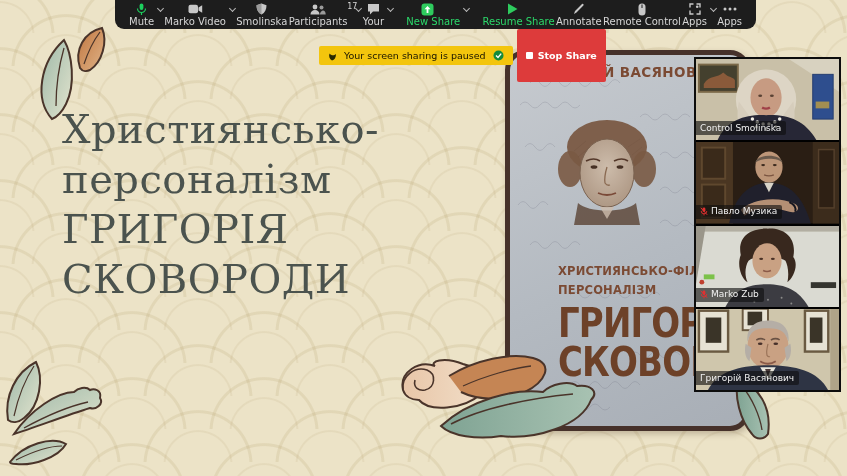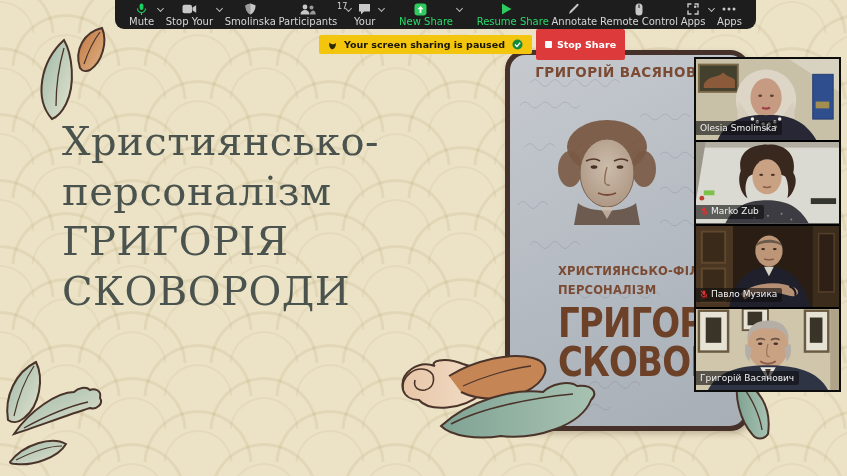--- a/index.html
+++ b/index.html
@@ -10,21 +10,21 @@
     background-image:
       radial-gradient(circle at 50% 104%, rgba(0,0,0,0) 51px, rgba(174,152,100,0.17) 52px, rgba(174,152,100,0.17) 54px, rgba(0,0,0,0) 55px),
       radial-gradient(circle at 50% 104%, rgba(0,0,0,0) 51px, rgba(174,152,100,0.17) 52px, rgba(174,152,100,0.17) 54px, rgba(0,0,0,0) 55px),
       radial-gradient(circle at 50% 104%, rgba(0,0,0,0) 32px, rgba(174,152,100,0.12) 33px, rgba(174,152,100,0.12) 34px, rgba(0,0,0,0) 35px),
       radial-gradient(circle at 50% 104%, rgba(0,0,0,0) 32px, rgba(174,152,100,0.12) 33px, rgba(174,152,100,0.12) 34px, rgba(0,0,0,0) 35px);
     background-size:132px 66px,132px 66px,132px 66px,132px 66px;
     background-position:0 0,66px 33px,0 0,66px 33px;
   }
   
   .slide-title{
-    position:absolute;left:62px;top:116px;width:380px;z-index:4;
+    position:absolute;left:62px;top:104px;width:380px;z-index:4;
     font-family:"DejaVu Serif","Liberation Serif",serif;
     font-size:40px;line-height:50px;color:#4b534e;letter-spacing:0.5px;
   }
   
   .book{
     position:absolute;left:505px;top:50px;width:245px;height:381px;z-index:5;
     background:linear-gradient(155deg,#c6cacf 0%,#b4bac1 55%,#a8aeb6 100%);
     border:5px solid #46312a;border-radius:20px;box-sizing:border-box;
     box-shadow:2px 3px 6px rgba(60,40,20,0.25);
   }
@@ -50,25 +50,25 @@
   .tb-item.has-chev{margin-right:9px;}
   .tb-icon{height:13px;display:flex;align-items:center;}
   .tb-label{font-size:10px;margin-top:1px;white-space:nowrap;line-height:1;}
   .tb-label.green{color:#2bd96a;margin-left:12px;}
   .chev{position:absolute;top:3px;right:-9px;width:4px;height:4px;border-right:1.2px solid #b8b8b8;border-bottom:1.2px solid #b8b8b8;transform:rotate(45deg);}
   .pcount{position:absolute;top:0;right:-2px;font-size:8px;color:#d6d6d6;line-height:1;}
   
   .banner-wrap{position:absolute;left:319px;top:29px;z-index:29;display:flex;gap:4px;align-items:center;}
   .banner{
     background:#f3c50d;height:19px;display:flex;align-items:center;gap:7px;
-    padding:0 9px;border-radius:2px;color:#171400;font-weight:bold;font-size:9.5px;white-space:nowrap;
+    padding:0 9px;border-radius:2px;color:#171400;font-weight:normal;font-size:9.5px;white-space:nowrap;
   }
   .stop-share{
     background:#dd3b3b;height:23px;display:flex;align-items:center;gap:5px;
-    padding:4px 9px;border-radius:2px;color:#fff;font-weight:bold;font-size:9.5px;white-space:nowrap;cursor:pointer;
+    padding:15px 9px;border-radius:2px;color:#fff;font-weight:bold;font-size:9.5px;white-space:nowrap;cursor:pointer;
   }
   .stop-square{width:7px;height:7px;background:#fff;border-radius:1px;}
   
   .vpanel{
     position:absolute;left:694px;top:57px;width:147px;height:335px;z-index:20;
     background:#000;border:2px solid #0d0d0d;box-sizing:border-box;
     display:flex;flex-direction:column;
   }
   .vtile{position:relative;flex:1;overflow:hidden;border-bottom:2px solid #000;cursor:pointer;}
   .vtile:last-child{border-bottom:none;}
@@ -218,21 +218,50 @@
             <circle cx="69" cy="67" r="1.8"></circle>
           <circle cx="75" cy="67" r="1.8"></circle>
             <circle cx="81" cy="65" r="1.8"></circle>
             <circle cx="86" cy="62" r="1.8"></circle>
           <circle cx="62" cy="70" r="1.6"></circle>
             <circle cx="72" cy="72" r="1.6"></circle>
             <circle cx="82" cy="70" r="1.6"></circle>
         </g>
       </svg>
       <div class="vname">
-        <span>Olesia Smolinska</span>
+        <span>Control Smolinska</span>
+      </div>
+    </div>
+
+    <div class="vtile">
+      <svg viewBox="0 0 147 84" preserveAspectRatio="xMidYMid slice">
+        <rect width="147" height="84" fill="#2a1e14"></rect>
+        <rect x="0" y="0" width="38" height="84" fill="#4a3622"></rect>
+        <rect x="6" y="6" width="24" height="32" fill="#3a2a1a" stroke="#5f482e" stroke-width="2"></rect>
+        <rect x="6" y="44" width="24" height="34" fill="#3a2a1a" stroke="#5f482e" stroke-width="2"></rect>
+        <rect x="120" y="0" width="27" height="84" fill="#3c2c1c"></rect>
+        <rect x="126" y="8" width="16" height="60" fill="#2e2014" stroke="#55402c" stroke-width="1.5"></rect>
+        <ellipse cx="75" cy="26" rx="14" ry="16" fill="#bd9678"></ellipse>
+        <path d="M61,22 C62,12 88,12 89,22 C86,16 64,16 61,22 Z" fill="#6a5a4c"></path>
+        <ellipse cx="69" cy="24" rx="2" ry="1.1" fill="#3c2a1e"></ellipse>
+        <ellipse cx="81" cy="24" rx="2" ry="1.1" fill="#3c2a1e"></ellipse>
+        <path d="M70,34 q5,2 10,0" stroke="#7a5440" stroke-width="1.4" fill="none"></path>
+        <path d="M34,84 C40,54 56,42 75,42 C96,42 110,56 118,84 Z" fill="#20202c"></path>
+        <path d="M70,42 L75,52 L80,42 Z" fill="#d8d4c8"></path>
+        <path d="M46,70 C58,58 86,56 102,64 C108,68 104,74 96,72 C80,66 58,68 50,76 Z" fill="#bd9678" opacity="0.95"></path>
+        <path d="M96,62 q8,4 6,10" stroke="#14141e" stroke-width="2" fill="none"></path>
+      </svg>
+      <div class="vname">
+        <svg width="8" height="9" viewBox="0 0 8 9">
+          <rect x="2.6" y="0.5" width="2.8" height="4.5" rx="1.4" fill="#e03030"></rect>
+          <path d="M1.2,4 a2.8,2.8 0 0 0 5.6,0" fill="none" stroke="#e03030" stroke-width="0.9"></path>
+          <line x1="4" y1="6.8" x2="4" y2="8.5" stroke="#e03030" stroke-width="0.9"></line>
+          <line x1="0.8" y1="0.8" x2="7.2" y2="7.8" stroke="#e03030" stroke-width="1"></line>
+        </svg>
+        <span>Павло Музика</span>
       </div>
     </div>
 
     <div class="vtile">
       <svg viewBox="0 0 147 84" preserveAspectRatio="xMidYMid slice">
         <rect width="147" height="84" fill="#dadad2"></rect>
         <rect width="147" height="6" fill="#b2aea2"></rect>
         <polygon points="0,0 10,0 0,60" fill="#9a968a"></polygon>
         <rect x="118" y="58" width="26" height="6" fill="#35352f"></rect>
         <rect x="8" y="50" width="11" height="5" fill="#7cc24a"></rect>
@@ -252,49 +281,20 @@
         </g>
       </svg>
       <div class="vname">
         <svg width="8" height="9" viewBox="0 0 8 9">
           <rect x="2.6" y="0.5" width="2.8" height="4.5" rx="1.4" fill="#e03030"></rect>
           <path d="M1.2,4 a2.8,2.8 0 0 0 5.6,0" fill="none" stroke="#e03030" stroke-width="0.9"></path>
           <line x1="4" y1="6.8" x2="4" y2="8.5" stroke="#e03030" stroke-width="0.9"></line>
           <line x1="0.8" y1="0.8" x2="7.2" y2="7.8" stroke="#e03030" stroke-width="1"></line>
         </svg>
         <span>Marko Zub</span>
-      </div>
-    </div>
-
-    <div class="vtile">
-      <svg viewBox="0 0 147 84" preserveAspectRatio="xMidYMid slice">
-        <rect width="147" height="84" fill="#2a1e14"></rect>
-        <rect x="0" y="0" width="38" height="84" fill="#4a3622"></rect>
-        <rect x="6" y="6" width="24" height="32" fill="#3a2a1a" stroke="#5f482e" stroke-width="2"></rect>
-        <rect x="6" y="44" width="24" height="34" fill="#3a2a1a" stroke="#5f482e" stroke-width="2"></rect>
-        <rect x="120" y="0" width="27" height="84" fill="#3c2c1c"></rect>
-        <rect x="126" y="8" width="16" height="60" fill="#2e2014" stroke="#55402c" stroke-width="1.5"></rect>
-        <ellipse cx="75" cy="26" rx="14" ry="16" fill="#bd9678"></ellipse>
-        <path d="M61,22 C62,12 88,12 89,22 C86,16 64,16 61,22 Z" fill="#6a5a4c"></path>
-        <ellipse cx="69" cy="24" rx="2" ry="1.1" fill="#3c2a1e"></ellipse>
-        <ellipse cx="81" cy="24" rx="2" ry="1.1" fill="#3c2a1e"></ellipse>
-        <path d="M70,34 q5,2 10,0" stroke="#7a5440" stroke-width="1.4" fill="none"></path>
-        <path d="M34,84 C40,54 56,42 75,42 C96,42 110,56 118,84 Z" fill="#20202c"></path>
-        <path d="M70,42 L75,52 L80,42 Z" fill="#d8d4c8"></path>
-        <path d="M46,70 C58,58 86,56 102,64 C108,68 104,74 96,72 C80,66 58,68 50,76 Z" fill="#bd9678" opacity="0.95"></path>
-        <path d="M96,62 q8,4 6,10" stroke="#14141e" stroke-width="2" fill="none"></path>
-      </svg>
-      <div class="vname">
-        <svg width="8" height="9" viewBox="0 0 8 9">
-          <rect x="2.6" y="0.5" width="2.8" height="4.5" rx="1.4" fill="#e03030"></rect>
-          <path d="M1.2,4 a2.8,2.8 0 0 0 5.6,0" fill="none" stroke="#e03030" stroke-width="0.9"></path>
-          <line x1="4" y1="6.8" x2="4" y2="8.5" stroke="#e03030" stroke-width="0.9"></line>
-          <line x1="0.8" y1="0.8" x2="7.2" y2="7.8" stroke="#e03030" stroke-width="1"></line>
-        </svg>
-        <span>Павло Музика</span>
       </div>
     </div>
 
     <div class="vtile">
       <svg viewBox="0 0 147 84" preserveAspectRatio="xMidYMid slice">
         <rect width="147" height="84" fill="#cfc6ac"></rect>
         <rect x="138" y="0" width="9" height="84" fill="#b0a488"></rect>
         <g>
           <rect x="3" y="2" width="30" height="42" fill="#e6e2d4" stroke="#6a5a42" stroke-width="2.5"></rect>
           <rect x="10" y="9" width="16" height="26" fill="#3a3428"></rect>
@@ -337,21 +337,21 @@
       <span class="chev"></span>
     </div>
 
     <div class="tb-item has-chev">
       <span class="tb-icon">
         <svg width="15" height="10" viewBox="0 0 15 10">
           <rect x="0.5" y="0.8" width="9.5" height="8.4" rx="2" fill="#c8c8c8"></rect>
           <path d="M10.5,3.6 L14.2,1.2 L14.2,8.8 L10.5,6.4 Z" fill="#c8c8c8"></path>
         </svg>
       </span>
-      <span class="tb-label">Stop Your</span>
+      <span class="tb-label">Marko Video</span>
       <span class="chev"></span>
     </div>
 
     <div class="tb-item">
       <span class="tb-icon">
         <svg width="11" height="12" viewBox="0 0 11 12">
           <path d="M5.5,0.5 L10.5,2.2 C10.5,6.5 9,9.8 5.5,11.5 C2,9.8 0.5,6.5 0.5,2.2 Z" fill="#c8c8c8"></path>
           <path d="M5.5,0.5 L5.5,11.5 C2,9.8 0.5,6.5 0.5,2.2 Z" fill="#9a9a9a"></path>
         </svg>
       </span>

